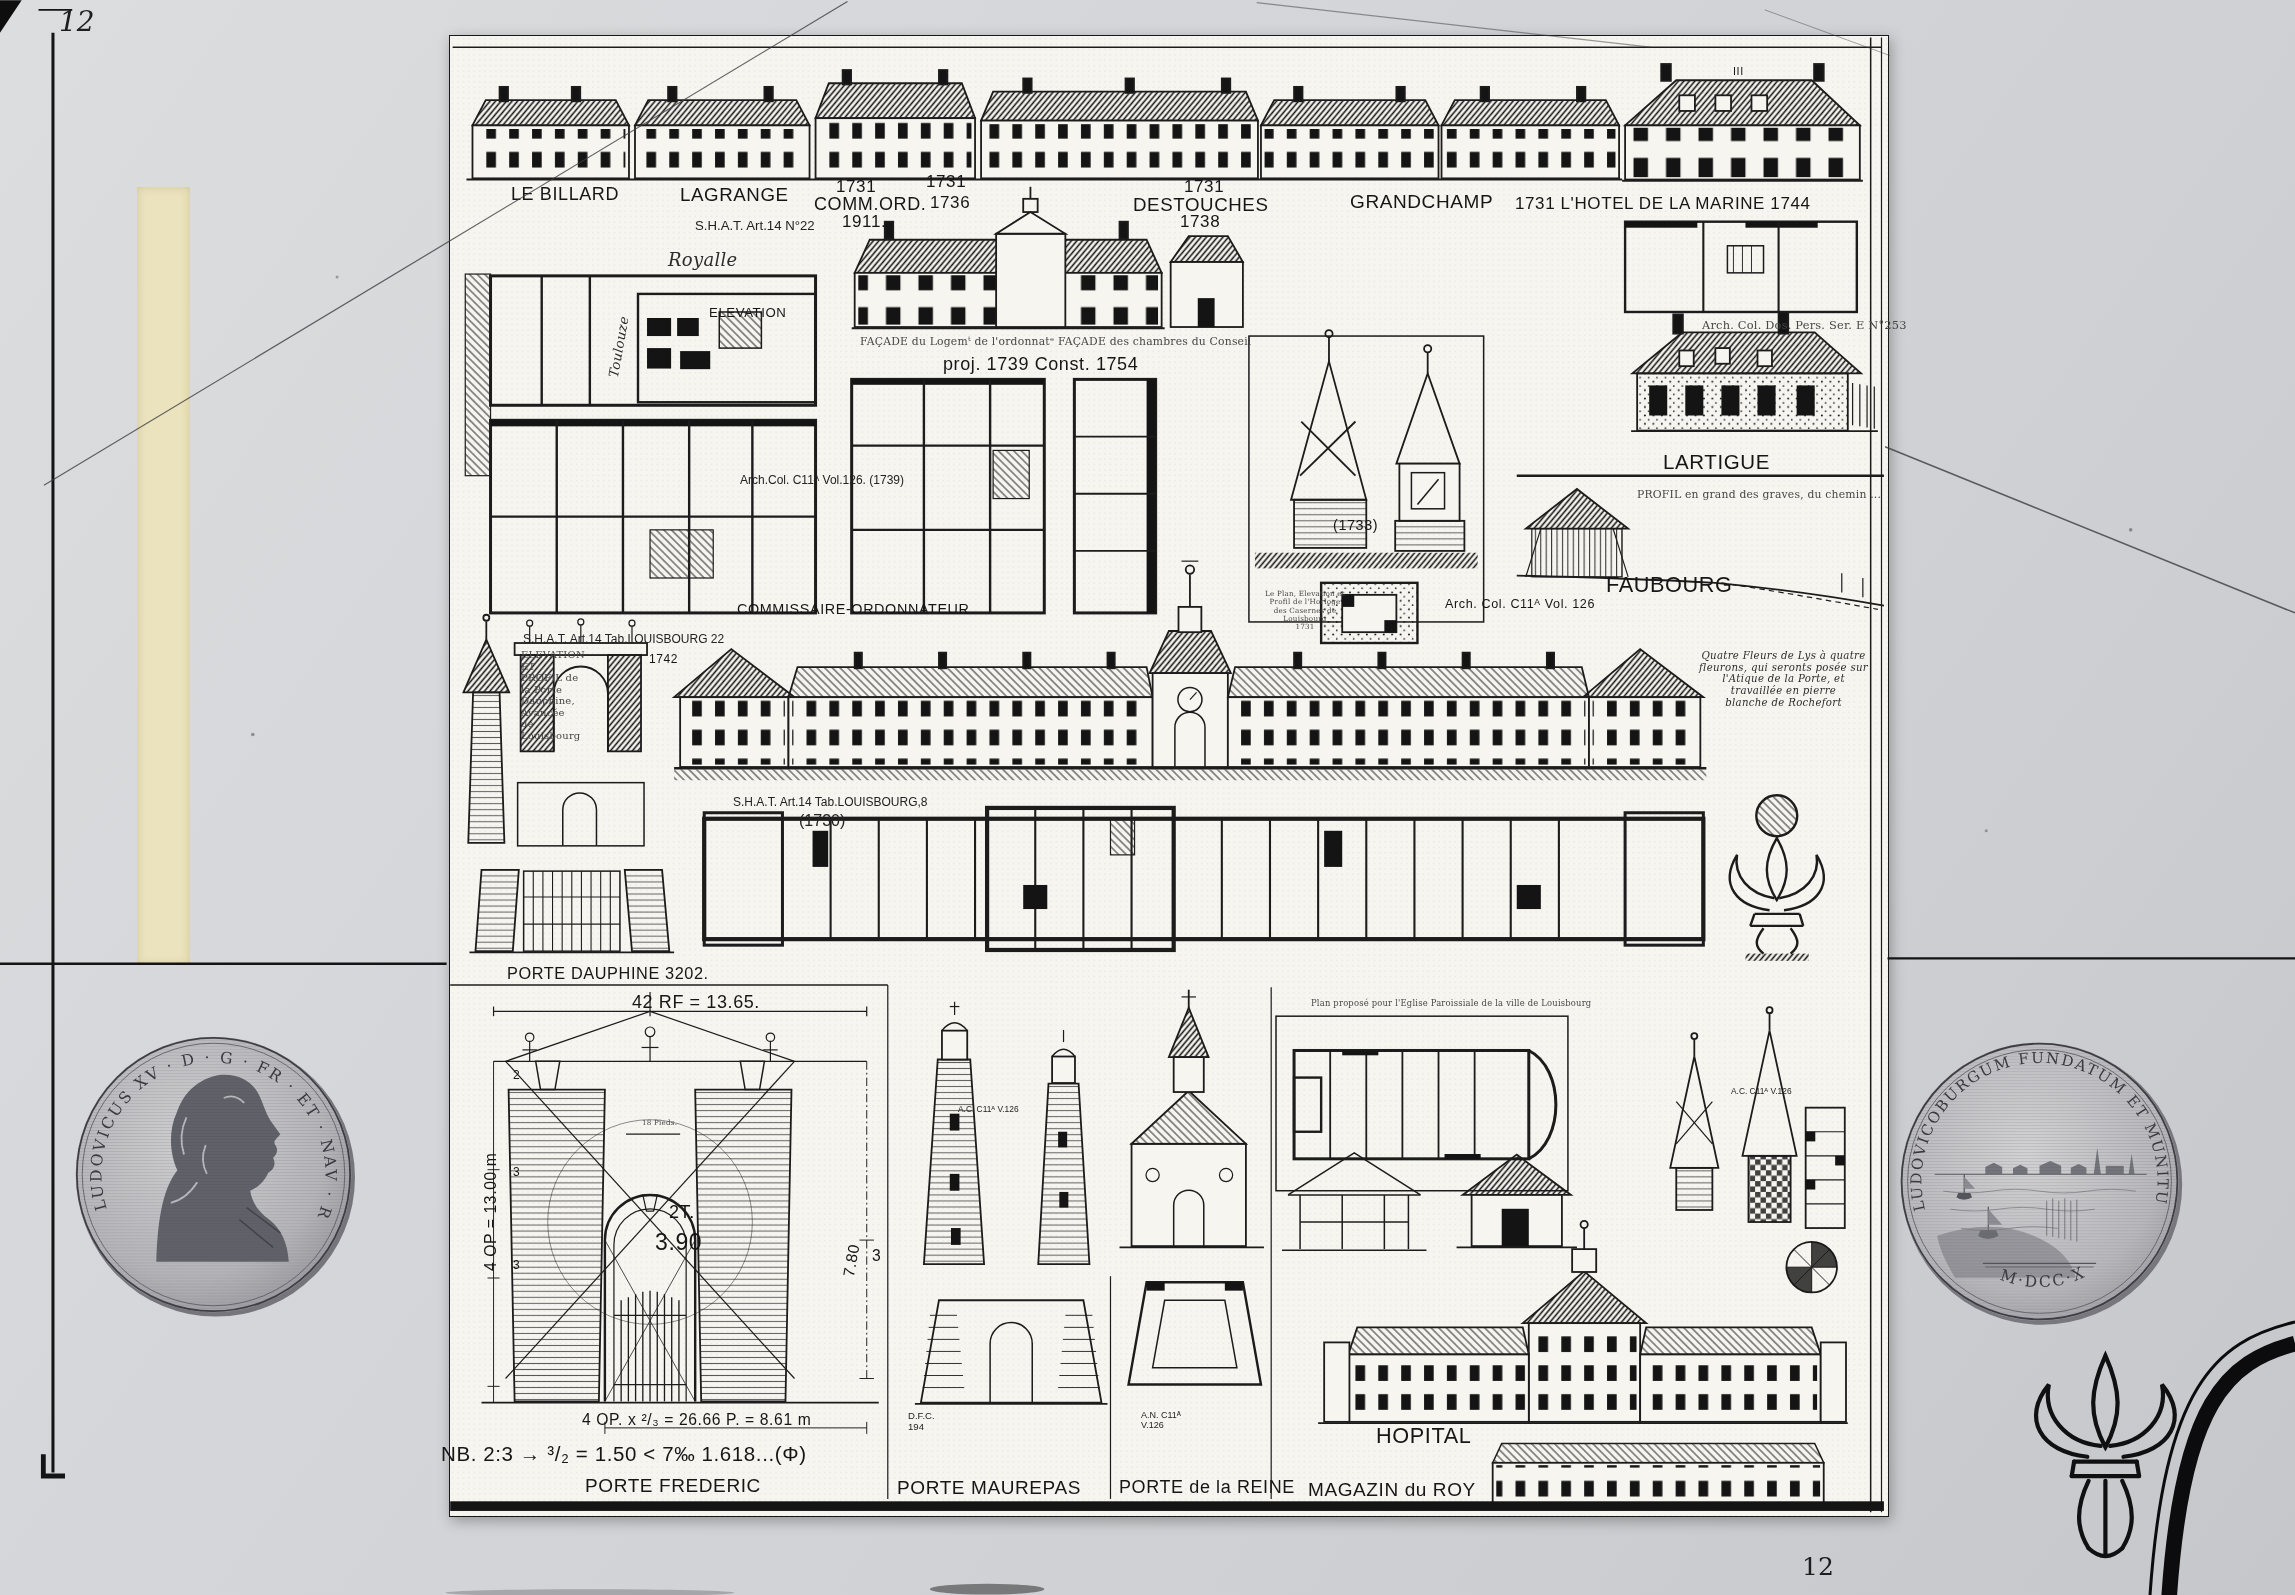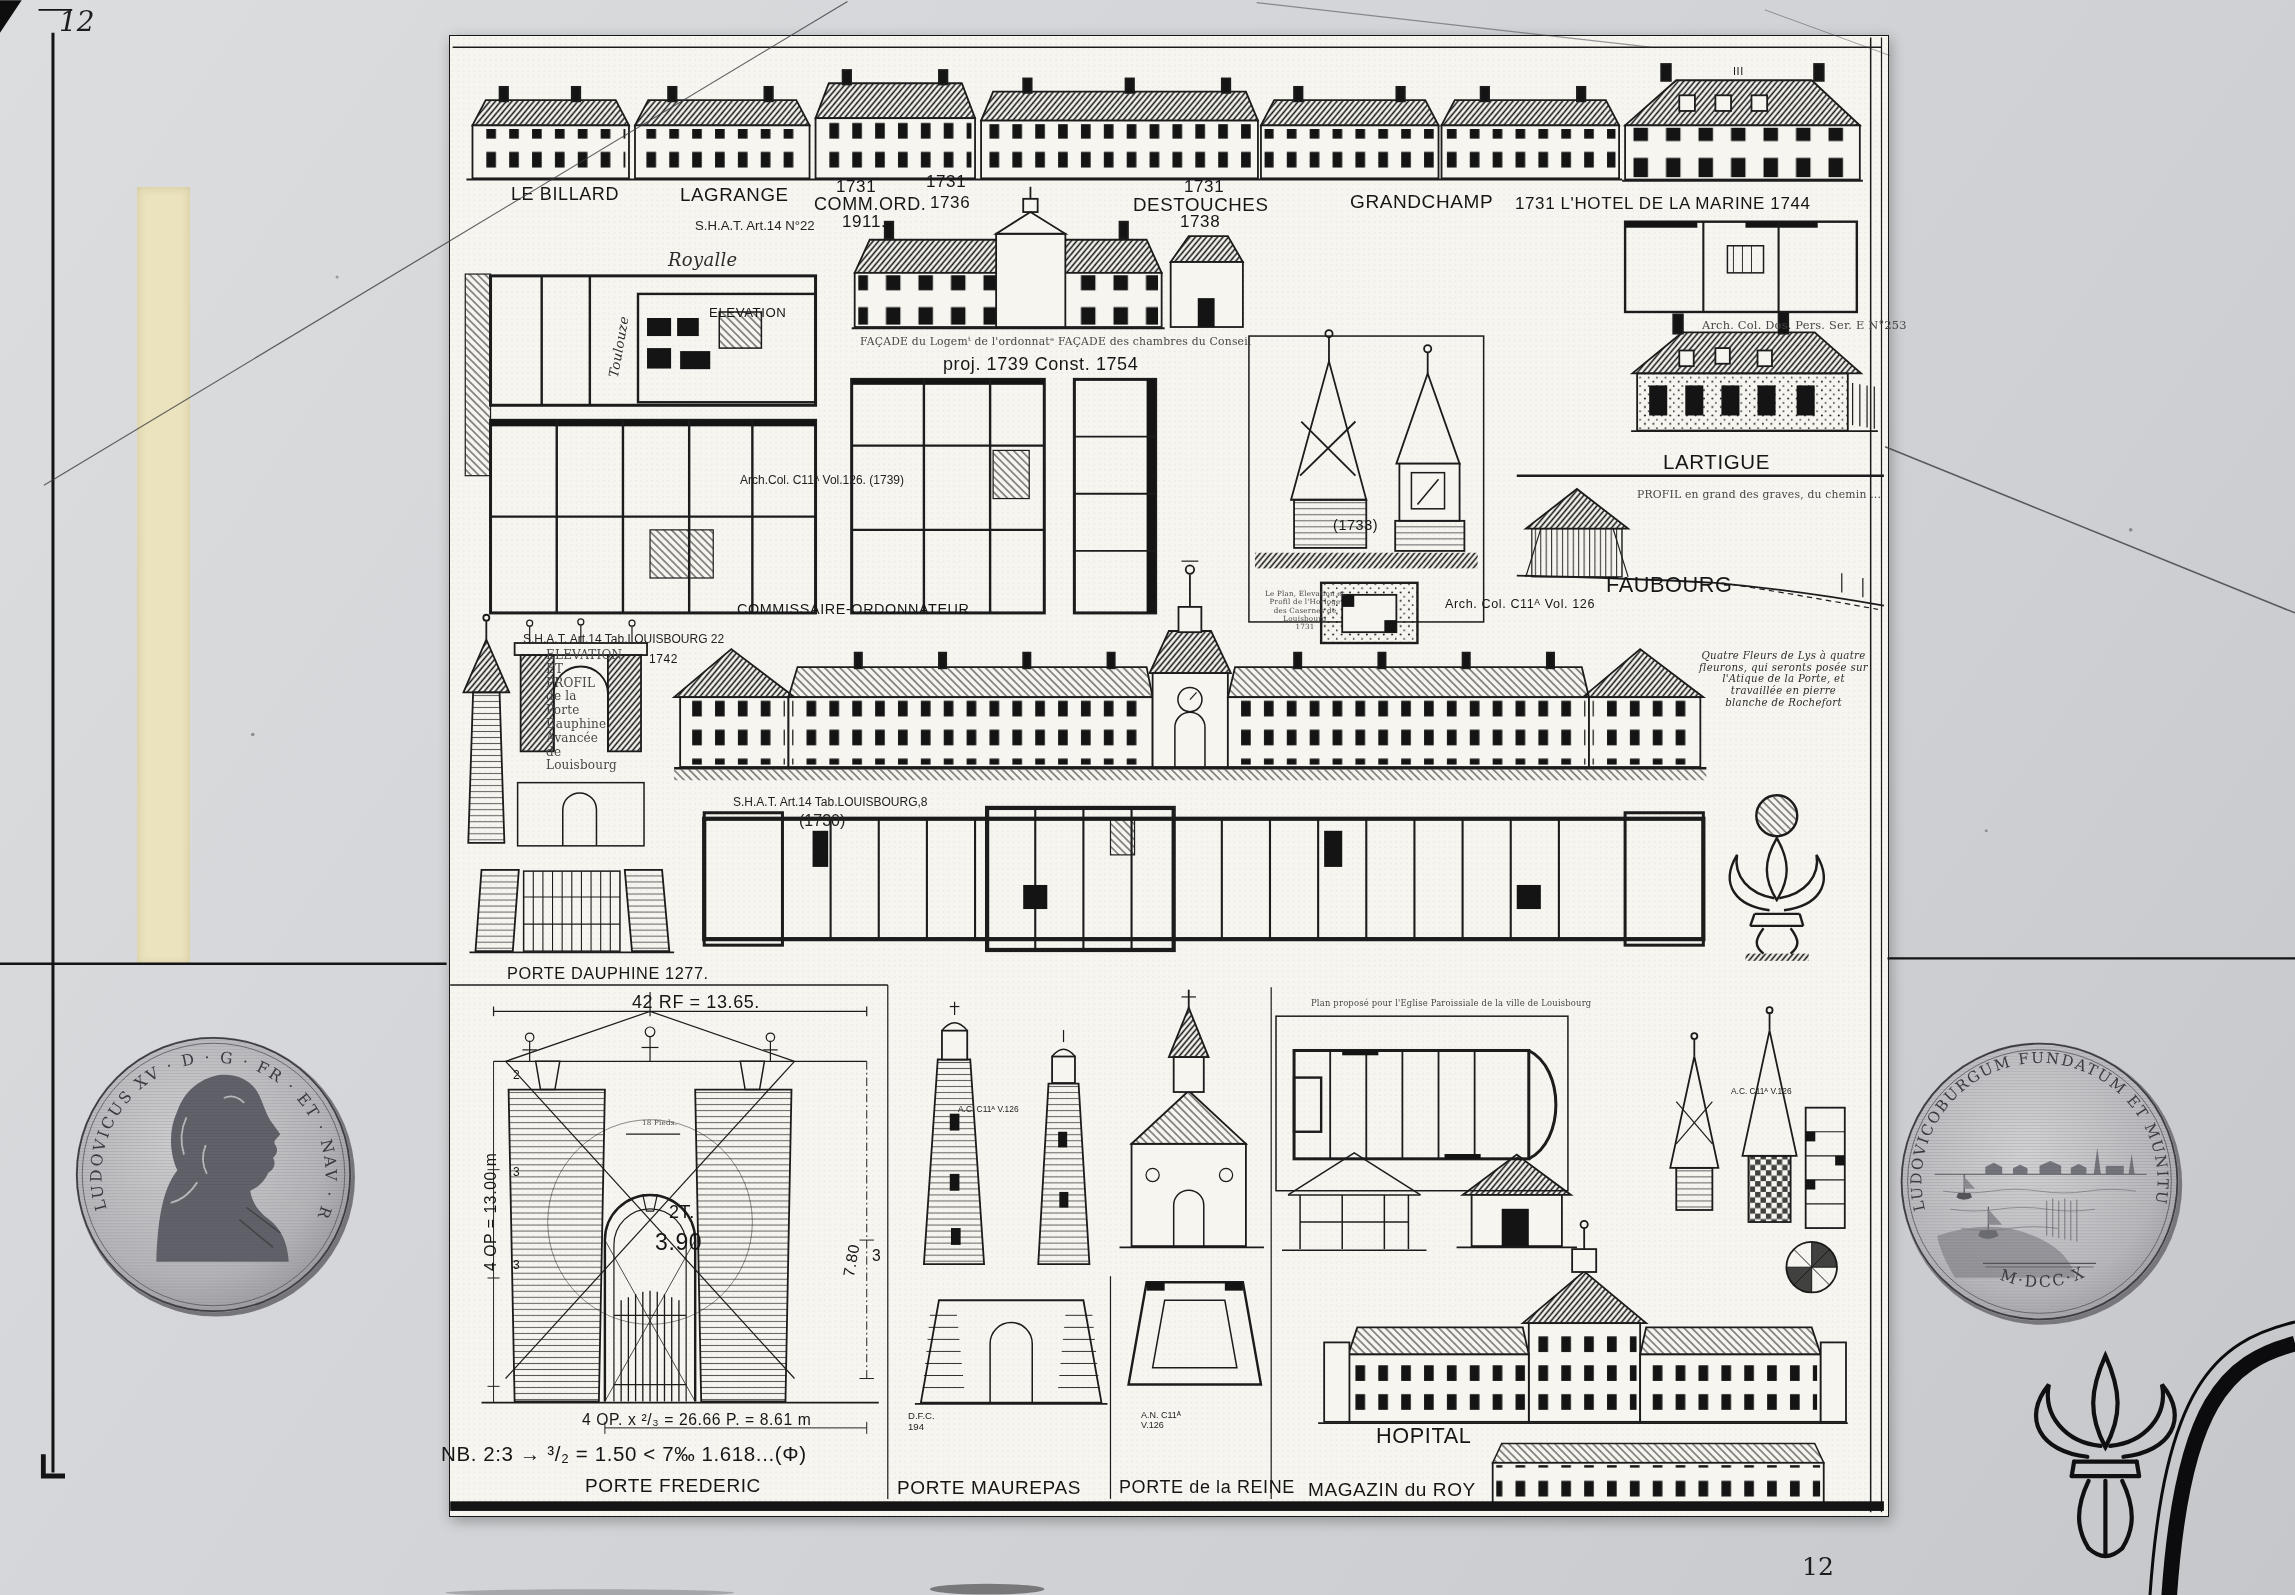--- a/index.html
+++ b/index.html
@@ -611,25 +611,25 @@
       <div class="lbl hand" style="left: 1663px; top: 450px; font-size: 20.5px;">LARTIGUE</div>
       <div class="lbl faint" style="left: 1619px; top: 489px; font-size: 10.8px;">PROFIL en grand des graves, du chemin ...</div>
       <div class="lbl hand" style="left: 1606px; top: 573px; font-size: 21.7px;">FAUBOURG</div>
       <div class="lbl script" style="left: 1696px; top: 650px; font-size: 10.2px; width: 175px; text-align: center;">Quatre Fleurs de Lys à quatre
 fleurons, qui seronts posée sur
 l'Atique de la Porte, et
 travaillée en pierre
 blanche de Rochefort</div>
       <div class="lbl hand2" style="left: 523px; top: 633px; font-size: 12px;">S.H.A.T. Art.14 Tab.LOUISBOURG 22</div>
       <div class="lbl hand" style="left: 649px; top: 653px; font-size: 12px;">1742</div>
-      <div class="lbl faint" style="left: 528px; top: 649px; font-size: 12px; width: 60px;">ELEVATION ET
+      <div class="lbl faint" style="left: 503px; top: 649px; font-size: 10px; width: 60px;">ELEVATION ET
 PROFIL de la Porte
 Dauphine, Avancée
 de Louisbourg</div>
-      <div class="lbl hand" style="left: 507px; top: 964px; font-size: 16.3px;">PORTE DAUPHINE  1277.</div>
+      <div class="lbl hand" style="left: 507px; top: 964px; font-size: 16.3px;">PORTE DAUPHINE  3202.</div>
       <div class="lbl hand2" style="left: 733px; top: 796px; font-size: 12px;">S.H.A.T. Art.14 Tab.LOUISBOURG,8</div>
       <div class="lbl hand2" style="left: 799px; top: 812px; font-size: 16px;">(1730)</div>
       <div class="lbl hand" style="left: 632px; top: 992px; font-size: 18px;">42 RF = 13.65.</div>
       <div class="lbl faint" style="left: 624px; top: 1119px; font-size: 7.2px;">18 Pieds.</div>
       <div class="lbl hand" style="left: 482px; top: 1271px; font-size: 15.7px; transform: rotate(-90deg);">4 OP = 13.00 m</div>
       <div class="lbl hand" style="left: 669px; top: 1202px; font-size: 18px;">2T.</div>
       <div class="lbl hand" style="left: 655px; top: 1229px; font-size: 23px;">3.90</div>
       <div class="lbl hand" style="left: 840px; top: 1275px; font-size: 15.7px; transform: rotate(-80deg);">7.80</div>
       <div class="lbl hand" style="left: 872px; top: 1247px; font-size: 15.7px;">3</div>
       <div class="lbl hand" style="left: 513px; top: 1069px; font-size: 12px;">2</div>

